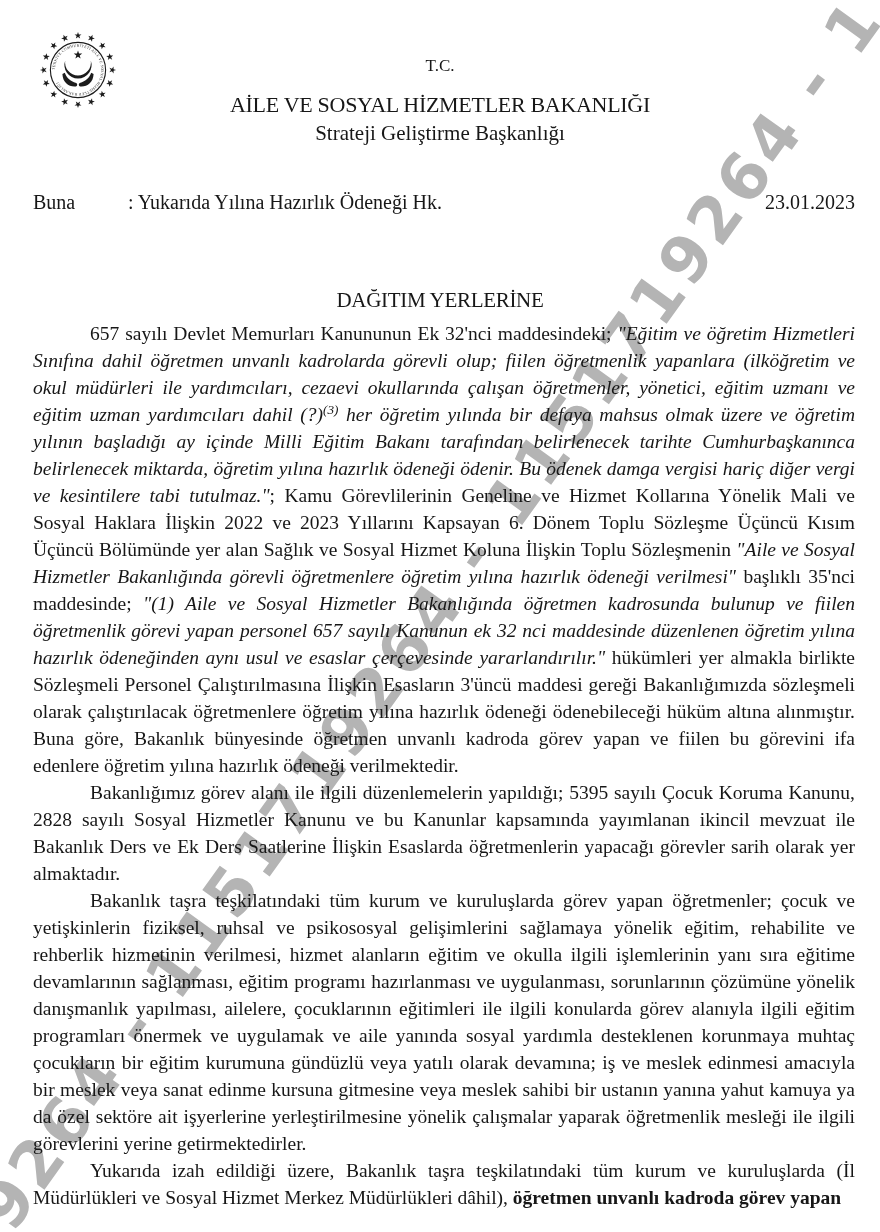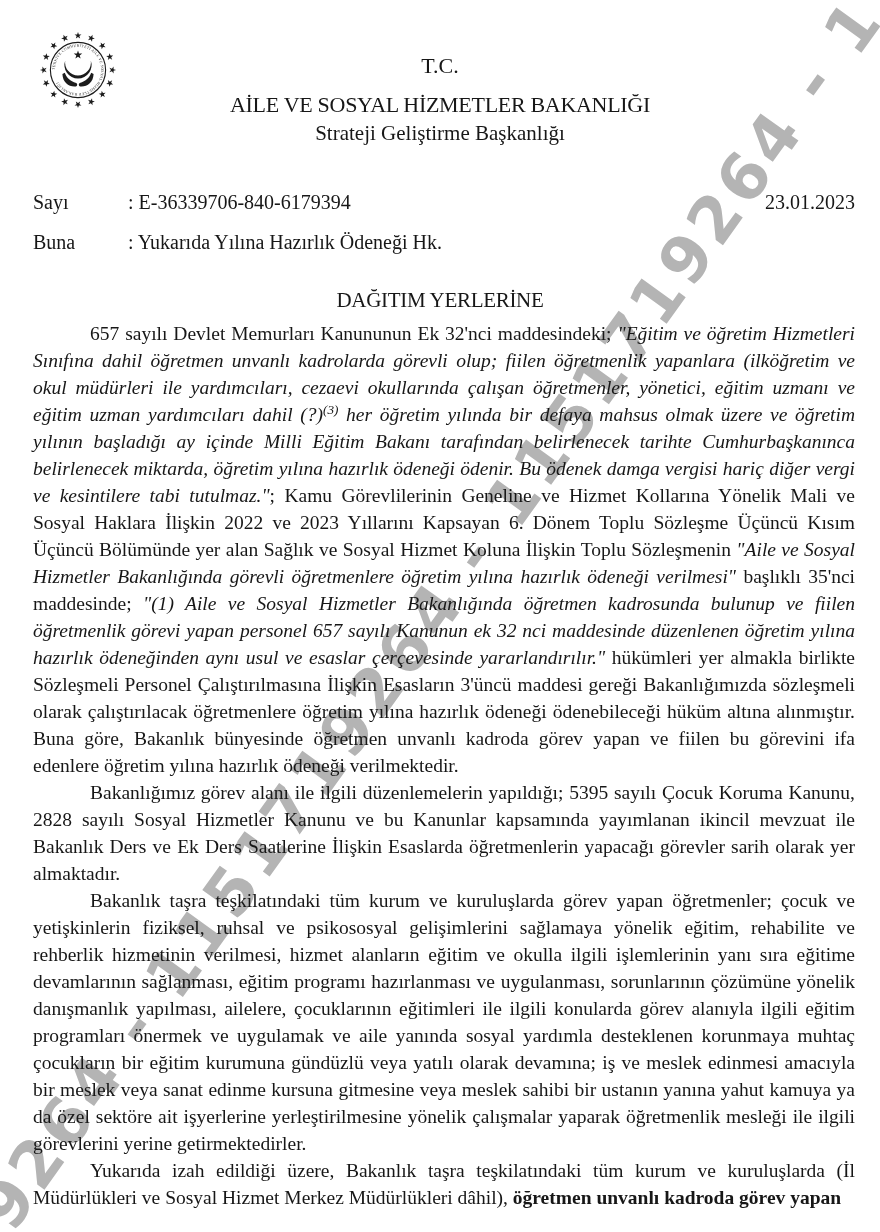--- a/index.html
+++ b/index.html
@@ -11,21 +11,21 @@
   
   .watermark{
     position:absolute;left:-548px;top:1913px;
     transform:rotate(-54.3deg);transform-origin:0 0;
     font-family:"DejaVu Sans",sans-serif;font-weight:bold;
     font-size:64px;letter-spacing:5px;white-space:nowrap;
     color:#b4b4b4;user-select:none;pointer-events:none;
   }
   .logo{position:absolute;left:38px;top:30px;width:80px;height:80px;}
   .header{position:absolute;left:0;right:0;top:52px;text-align:center;}
-  .h-tc{font-size:22px;line-height:28px;}
+  .h-tc{font-size:17px;line-height:28px;}
   .h-ministry{font-size:22px;line-height:28px;letter-spacing:-0.3px;margin-top:11px;}
   .h-dept{font-size:21px;line-height:28px;text-align:center;}
   .meta{position:absolute;left:33px;right:25px;top:189px;font-size:20px;}
   .meta-row{display:flex;margin-bottom:13px;line-height:27px;}
   .meta-label{width:95px;flex:0 0 95px;}
   .meta-value{flex:1;}
   .doc-date{position:absolute;right:0;top:0;font-size:20px;line-height:27px;}
   .recipient{
     position:absolute;left:0;right:0;top:288px;text-align:center;
     font-size:21px;letter-spacing:-0.3px;
@@ -84,24 +84,20 @@
 
   <div class="header">
     <div class="h-tc">T.C.</div>
     <div class="h-ministry">AİLE VE SOSYAL HİZMETLER BAKANLIĞI</div>
     <div class="h-dept">Strateji Geliştirme Başkanlığı</div>
   </div>
 
   <div class="meta">
     <div class="doc-date">23.01.2023</div>
     <div class="meta-row">
-      <span class="meta-label">Sayı</span>
-      <span class="meta-value">: E-36339706-840-6179394</span>
-    </div>
-    <div class="meta-row">
       <span class="meta-label">Buna</span>
       <span class="meta-value">: Yukarıda Yılına Hazırlık Ödeneği Hk.</span>
     </div>
   </div>
 
   <div class="recipient">DAĞITIM YERLERİNE</div>
 
   <div class="body" id="paragraphs">
       <p><span>657 sayılı Devlet Memurları Kanununun Ek 32'nci maddesindeki; </span><span class="it">"Eğitim ve öğretim Hizmetleri Sınıfına dahil öğretmen unvanlı kadrolarda görevli olup; fiilen öğretmenlik yapanlara (ilköğretim ve okul müdürleri ile yardımcıları, cezaevi okullarında çalışan öğretmenler, yönetici, eğitim uzmanı ve eğitim uzman yardımcıları dahil (?)</span><sup class="it">(3)</sup><span class="it"> her öğretim yılında bir defaya mahsus olmak üzere ve öğretim yılının başladığı ay içinde Milli Eğitim Bakanı tarafından belirlenecek tarihte Cumhurbaşkanınca belirlenecek miktarda, öğretim yılına hazırlık ödeneği ödenir. Bu ödenek damga vergisi hariç diğer vergi ve kesintilere tabi tutulmaz."</span><span>; Kamu Görevlilerinin Geneline ve Hizmet Kollarına Yönelik Mali ve Sosyal Haklara İlişkin 2022 ve 2023 Yıllarını Kapsayan 6. Dönem Toplu Sözleşme Üçüncü Kısım Üçüncü Bölümünde yer alan Sağlık ve Sosyal Hizmet Koluna İlişkin Toplu Sözleşmenin  </span><span class="it">"Aile ve Sosyal Hizmetler Bakanlığında görevli öğretmenlere öğretim yılına hazırlık ödeneği verilmesi"</span><span> başlıklı 35'nci maddesinde; </span><span class="it">"(1) Aile ve Sosyal Hizmetler Bakanlığında öğretmen kadrosunda bulunup ve fiilen öğretmenlik görevi yapan personel 657 sayılı Kanunun ek 32 nci maddesinde düzenlenen öğretim yılına hazırlık ödeneğinden aynı usul ve esaslar çerçevesinde yararlandırılır."</span><span> hükümleri yer almakla birlikte Sözleşmeli Personel Çalıştırılmasına İlişkin Esasların 3'üncü maddesi gereği Bakanlığımızda sözleşmeli olarak çalıştırılacak öğretmenlere öğretim yılına hazırlık ödeneği ödenebileceği hüküm altına alınmıştır. Buna göre, Bakanlık bünyesinde öğretmen unvanlı kadroda görev yapan ve fiilen bu görevini ifa edenlere öğretim yılına hazırlık ödeneği verilmektedir.</span></p>
       <p><span>Bakanlığımız görev alanı ile ilgili düzenlemelerin yapıldığı; 5395 sayılı Çocuk Koruma Kanunu, 2828 sayılı Sosyal Hizmetler Kanunu ve bu Kanunlar kapsamında yayımlanan ikincil mevzuat ile Bakanlık Ders ve Ek Ders Saatlerine İlişkin Esaslarda öğretmenlerin yapacağı görevler sarih olarak yer almaktadır.</span></p>

